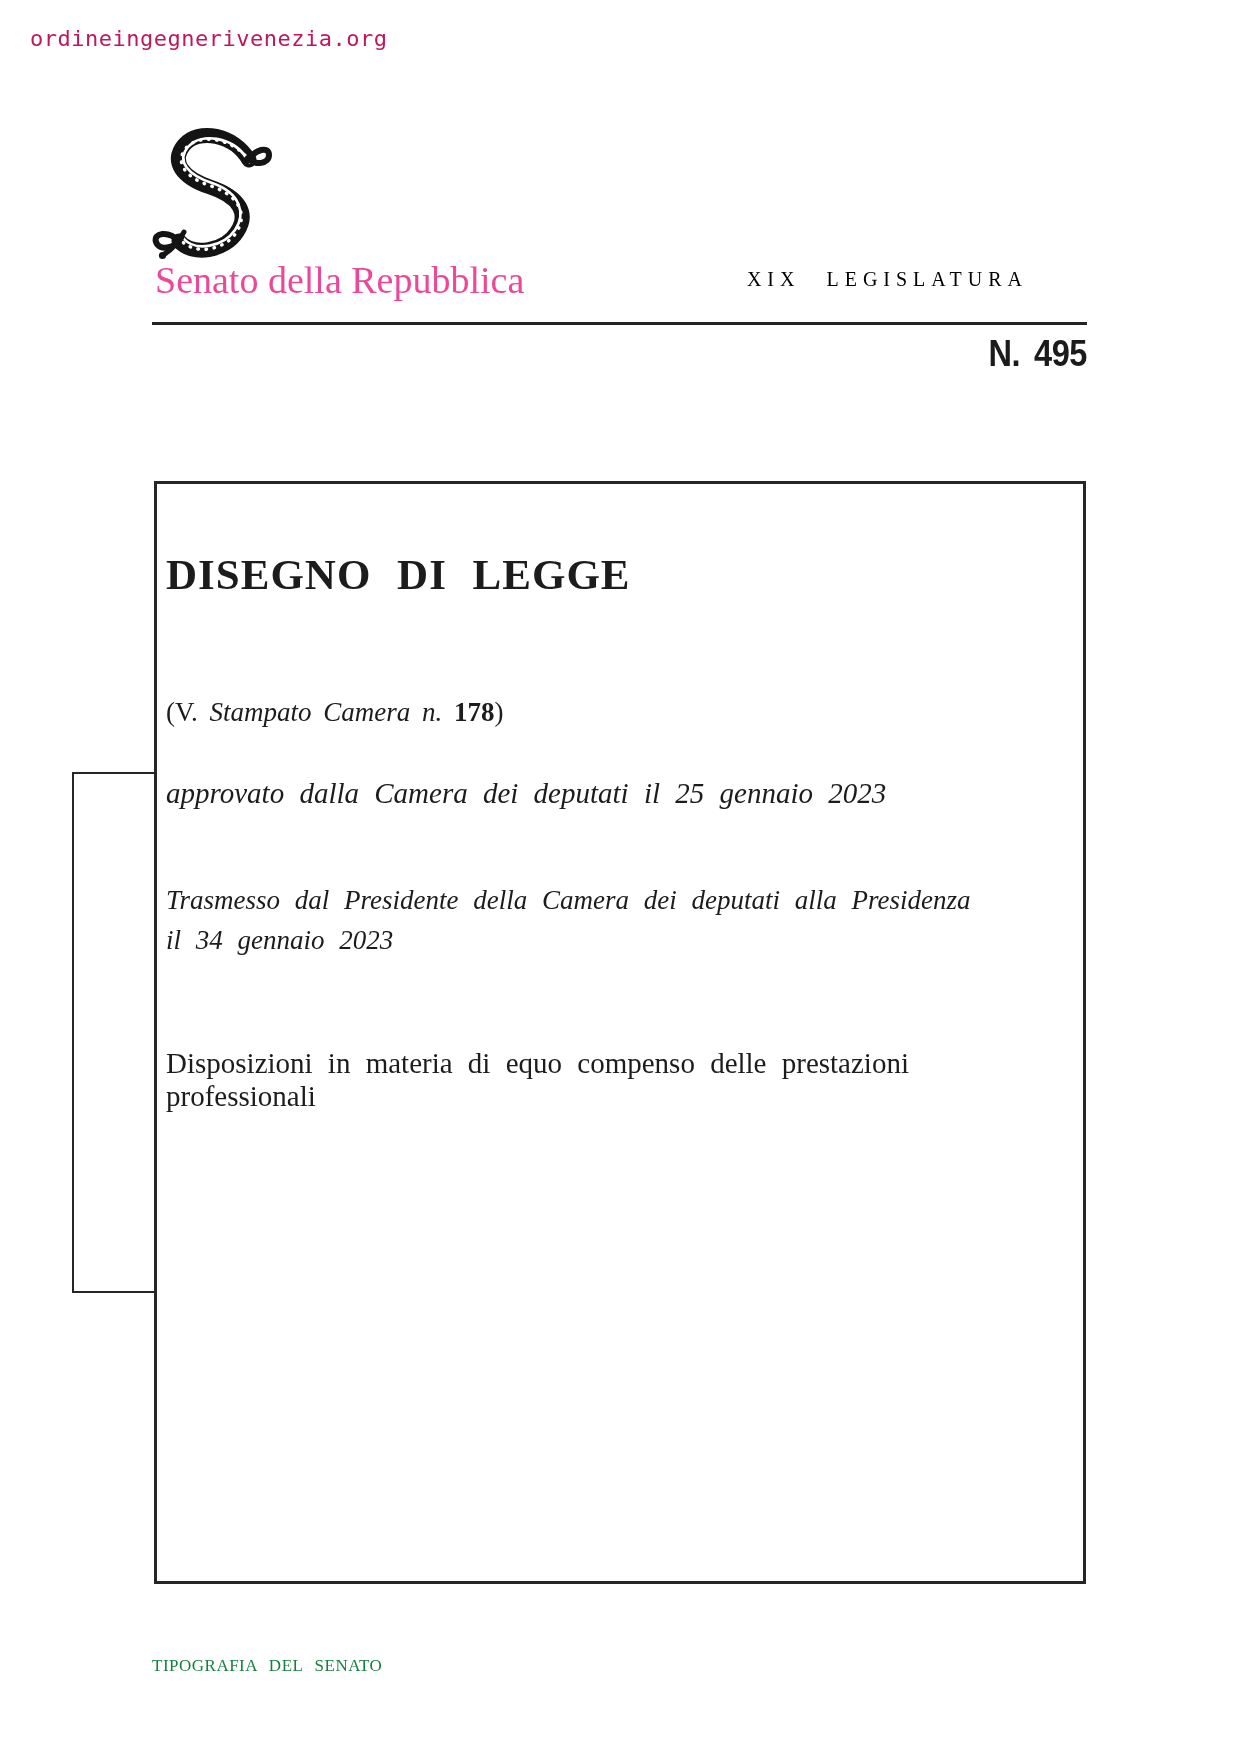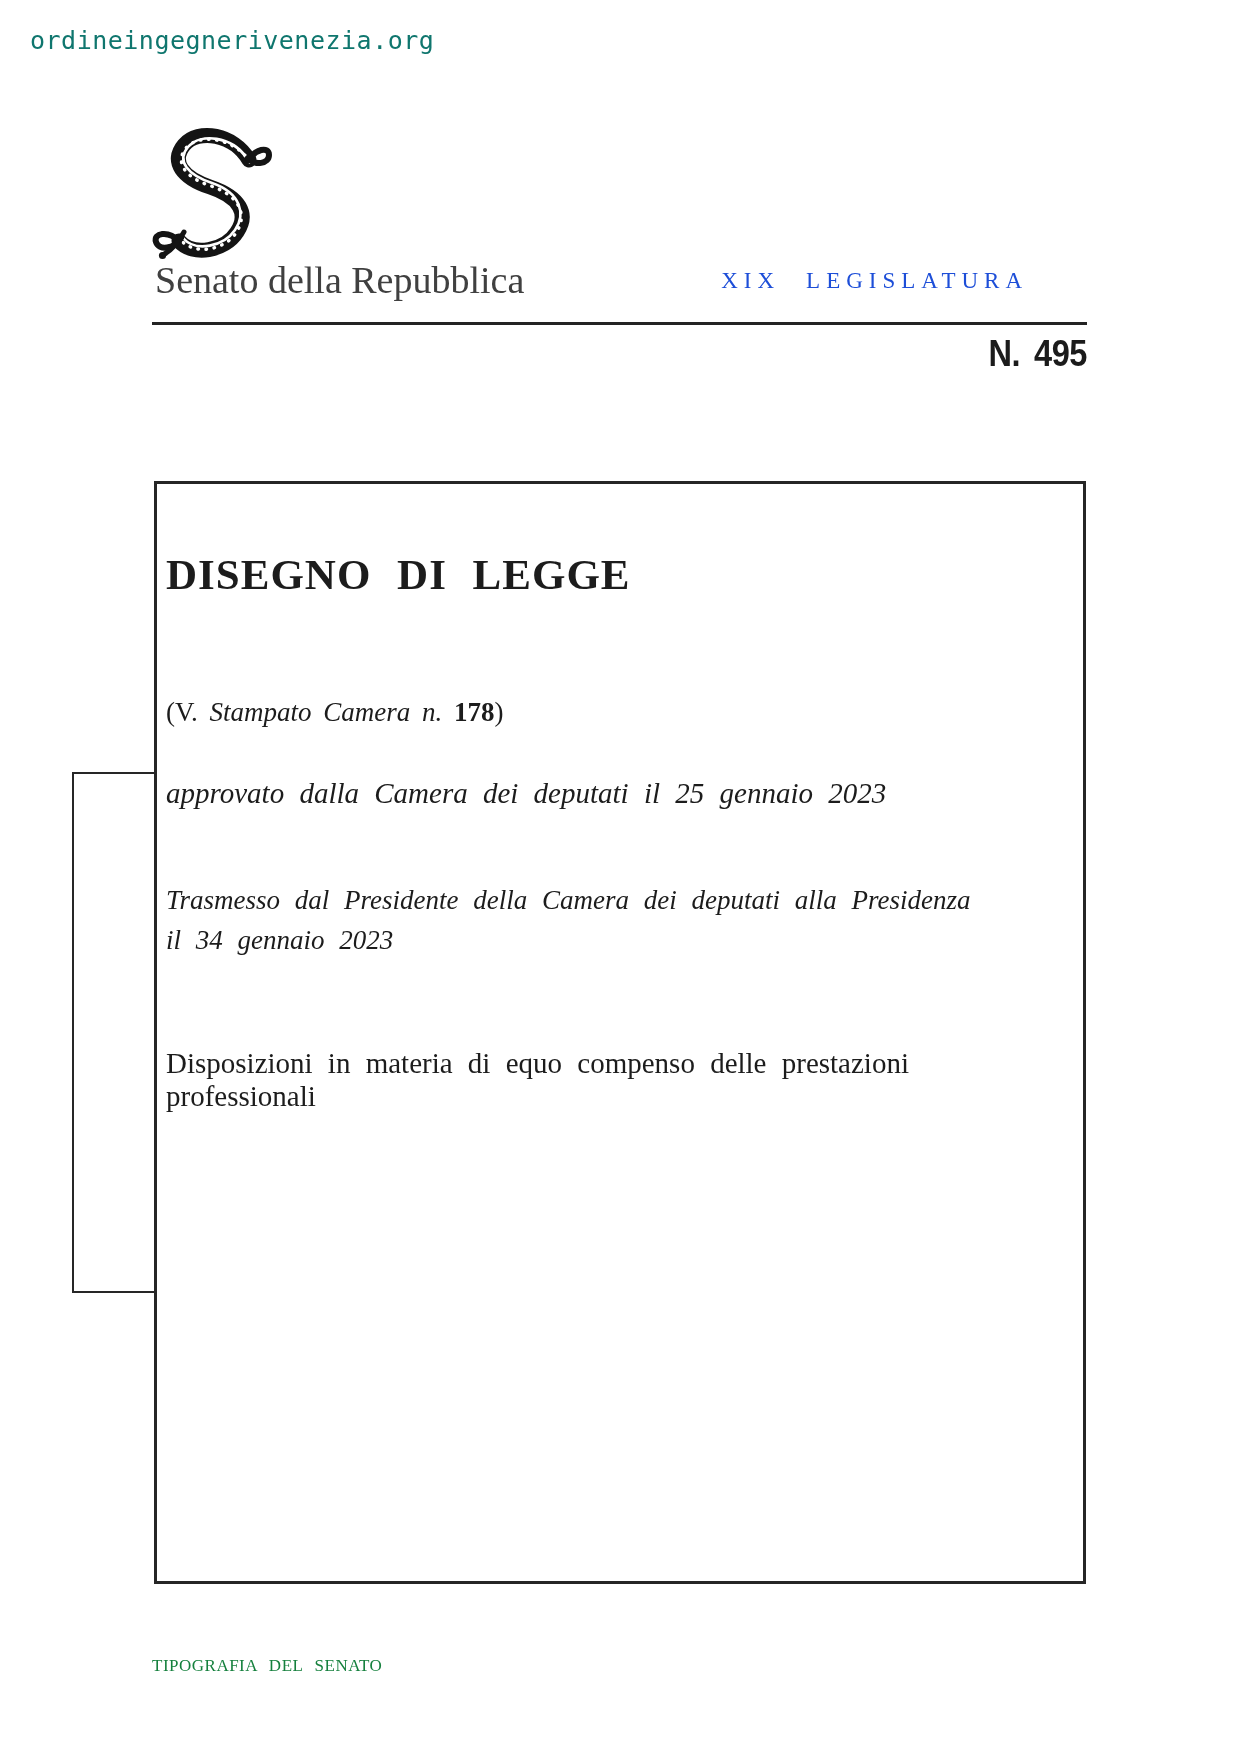--- a/index.html
+++ b/index.html
@@ -8,30 +8,30 @@
     width:1241px;height:1754px;
     background:#ffffff;
     font-family:"Liberation Serif", serif;
     color:#1c1c1c;
     overflow:hidden;
     margin:0 auto;
   }
   .watermark{
     position:absolute;left:30px;top:26px;
     font-family:"DejaVu Sans Mono", monospace;
-    font-size:25px;letter-spacing:0.5px;color:#0f766e;
+    font-size:22px;letter-spacing:0.5px;color:#be185d;
   }
   .logo{position:absolute;left:148px;top:126px;width:128px;height:136px;}
   .institution{
     position:absolute;left:155px;top:258px;
-    font-size:38px;color:#404040;white-space:nowrap;
+    font-size:38px;color:#ec4899;white-space:nowrap;
   }
   .legislature{
     position:absolute;top:268px;right:213px; 
-    font-size:23px;letter-spacing:6px;white-space:nowrap;color:#1d4ed8;
+    font-size:20px;letter-spacing:6px;white-space:nowrap;color:#000000;
   }
   .legislature .gap{display:inline-block;width:26px;}
   .rule{
     position:absolute;left:152px;top:322px;width:935px;height:3px;
     background:#232323;
   }
   .doc-number{
     position:absolute;top:333px;right:154px; 
     font-family:"Liberation Sans", sans-serif;font-weight:bold;
     font-size:37px;color:#1b1b1b;white-space:nowrap;

